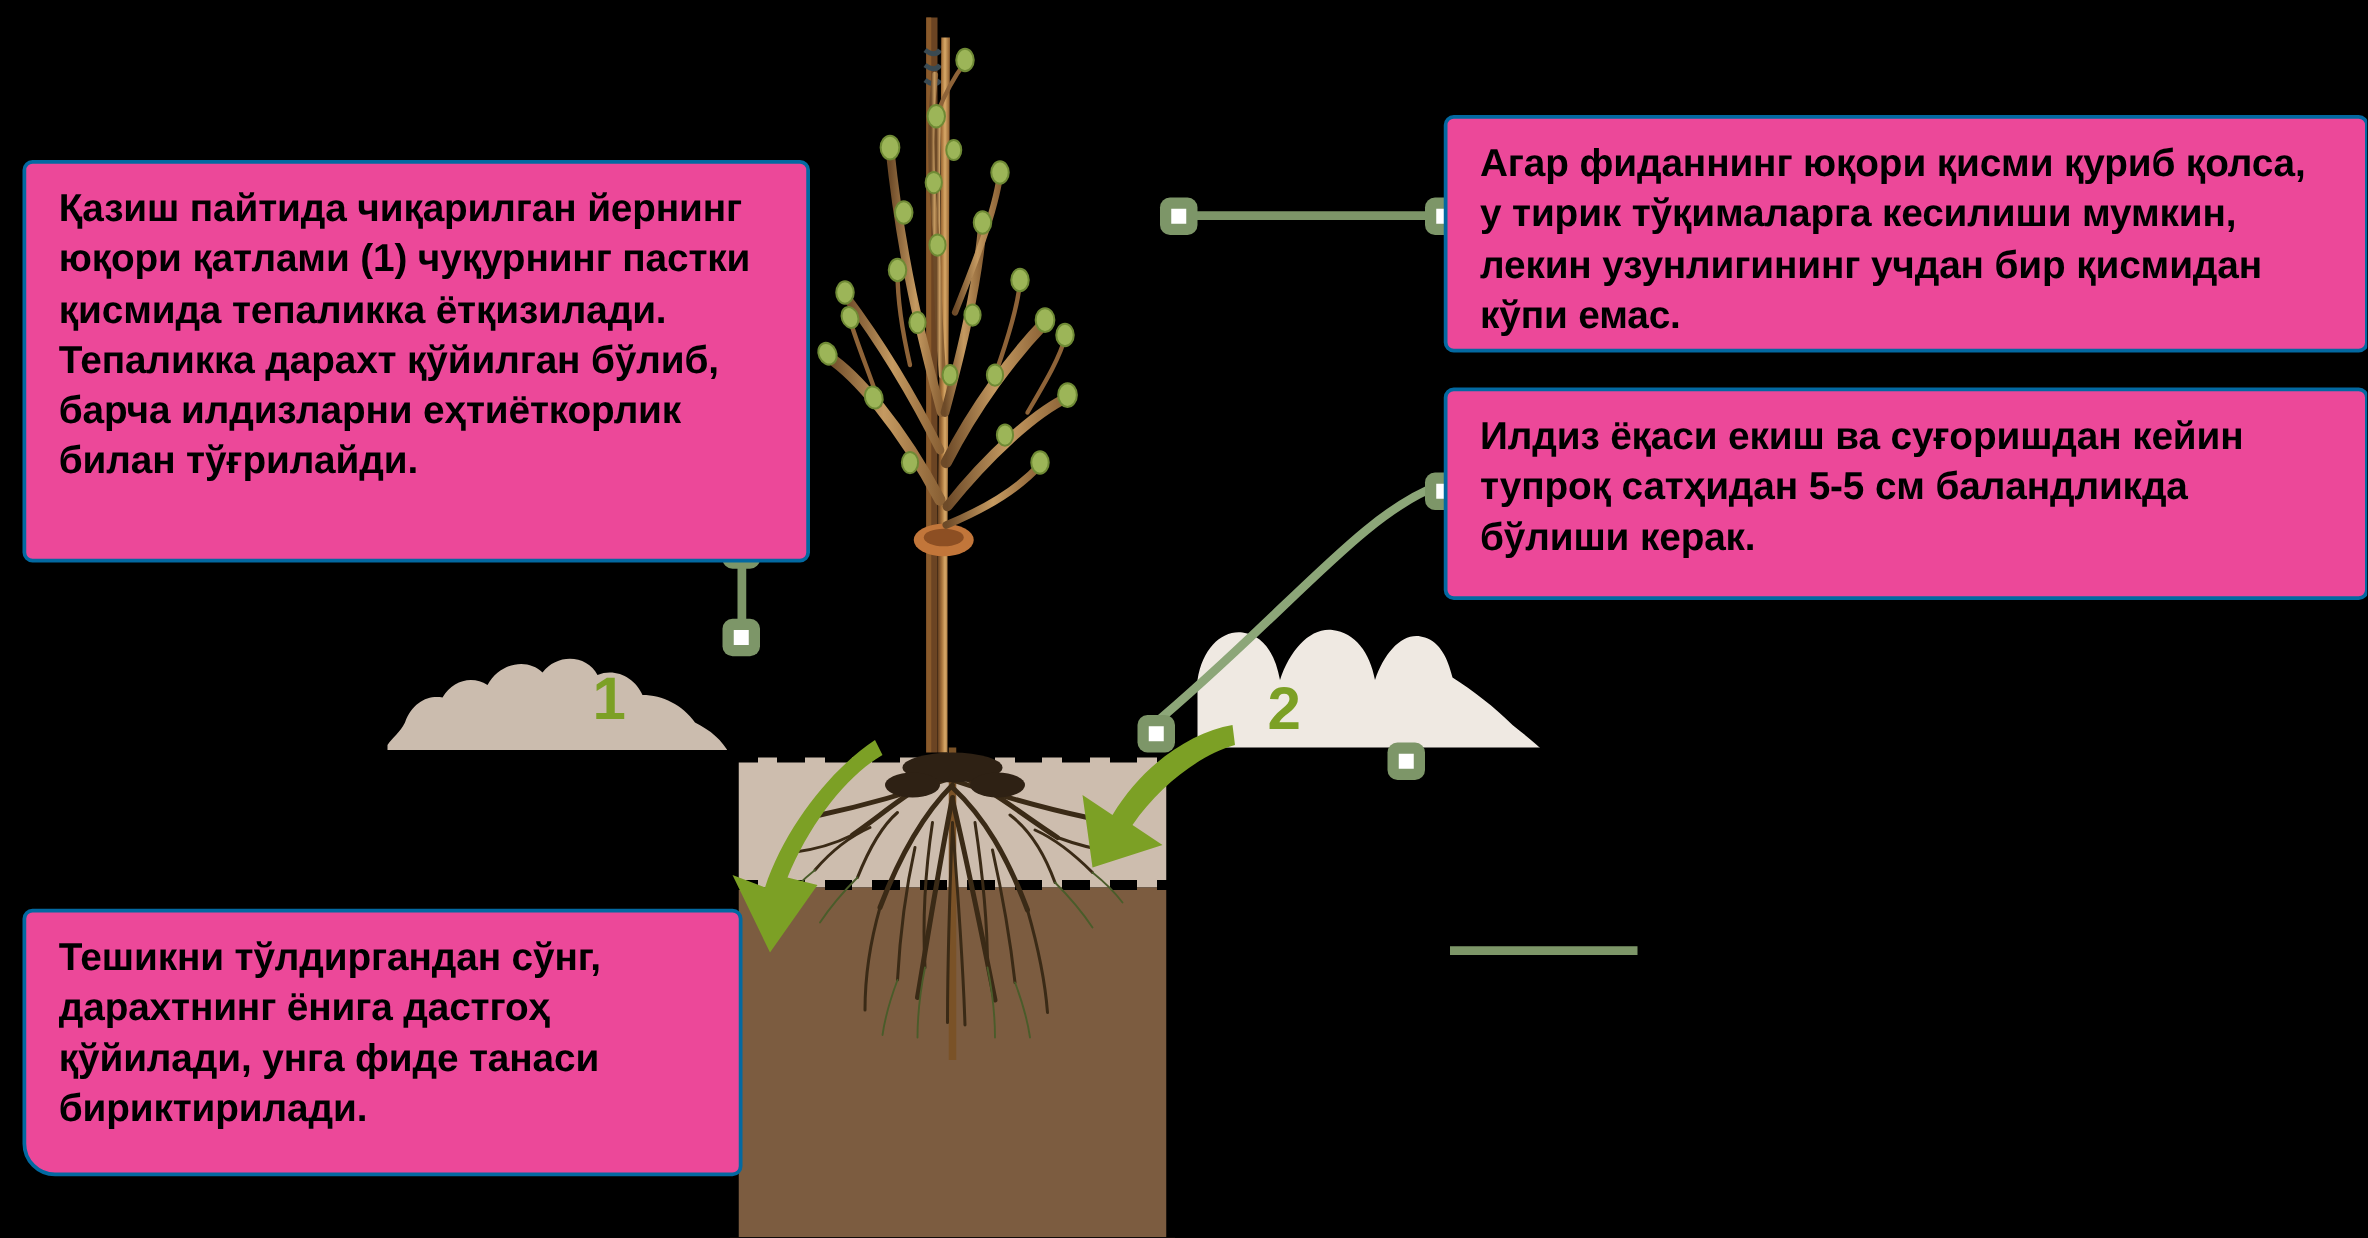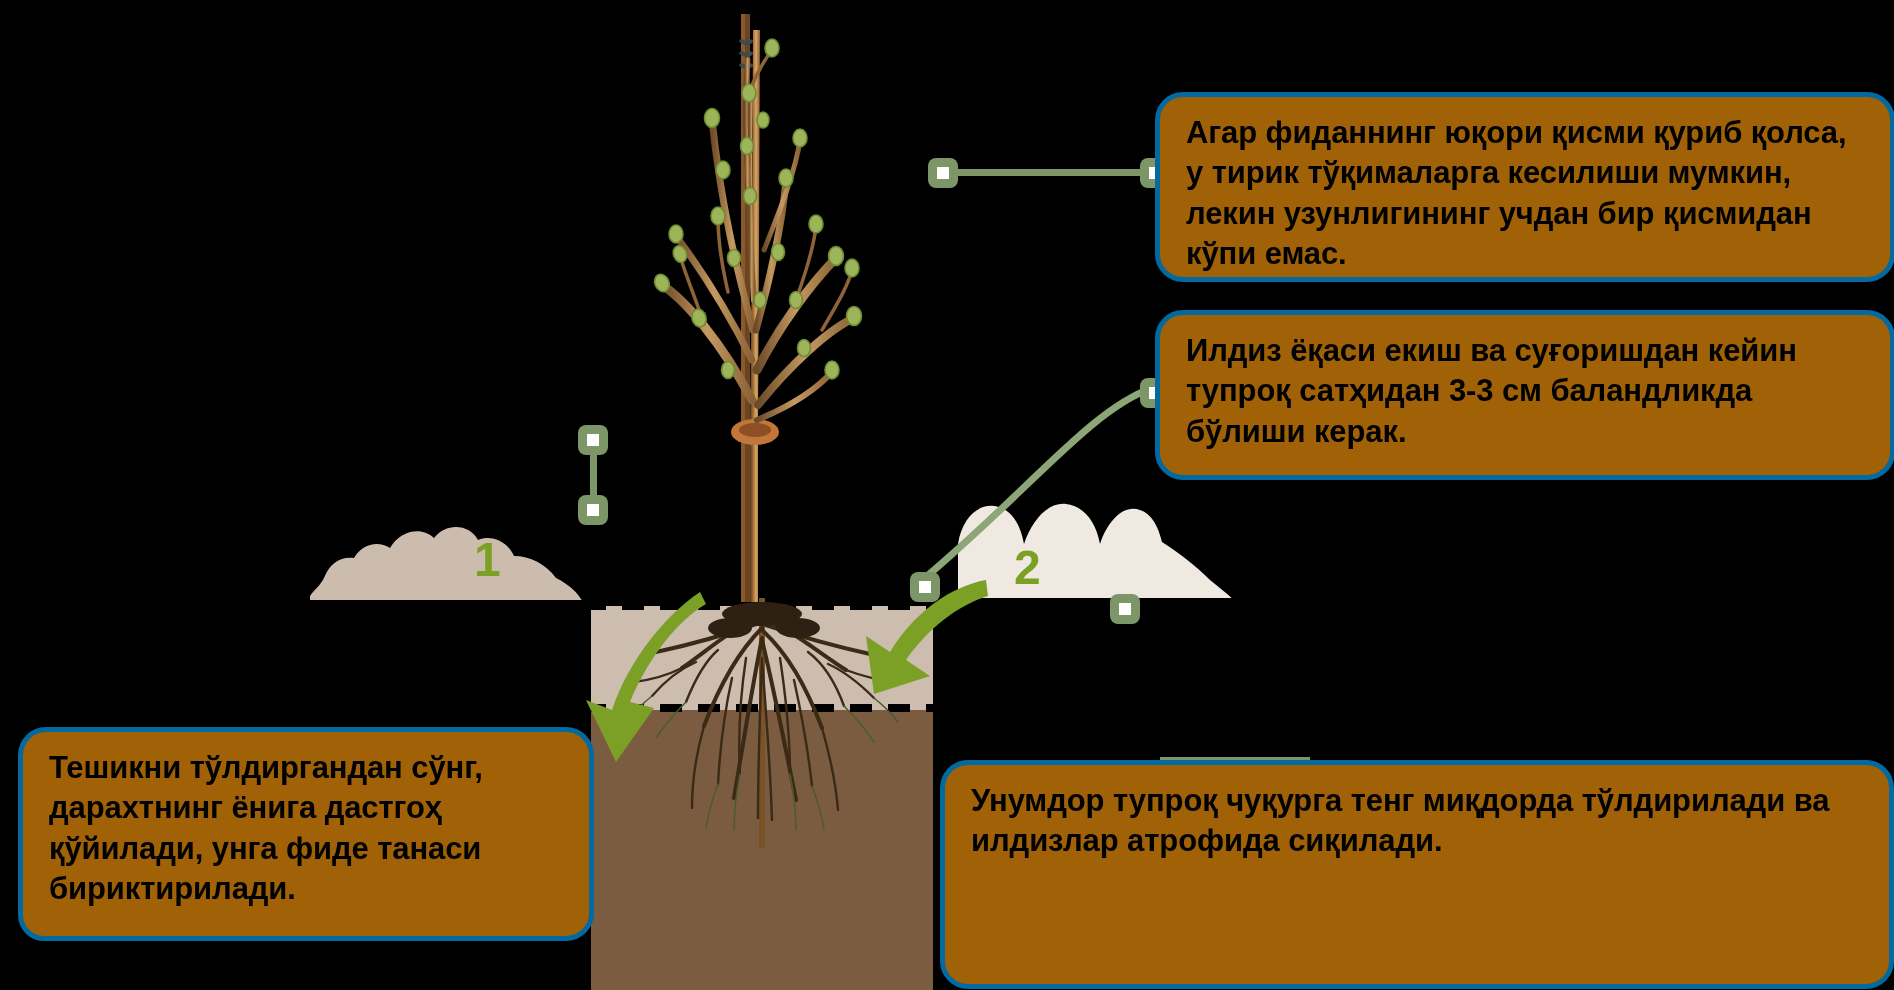--- a/index.html
+++ b/index.html
@@ -12,23 +12,23 @@
     width: 1894px;
     height: 990px;
     background: #000000;
     overflow: hidden;
     font-family: "Liberation Sans", sans-serif;
   }
 
   
   .callout {
     position: absolute;
-    background: #a16207;
-    border: 5px solid #0369a1;
-    border-radius: 28px;
+    background: #ec4899;
+    border: 3px solid #0369a1;
+    border-radius: 8px;
     box-sizing: border-box;
     padding: 16px 26px 18px 26px;
     color: #000;
     font-size: 31px;
     line-height: 1.30;
     font-weight: 700;
     letter-spacing: -0.1px;
   }
   .callout p { margin: 0; }
 
@@ -298,30 +298,30 @@
 
   <svg id="conn-collar-svg" viewBox="0 0 300 230">
     <path d="M272 8 C 210 30, 150 110, 40 202" fill="none" stroke="#8ca678" stroke-width="7"></path>
   </svg>
   <div class="conn-node" id="conn-collar-a"></div>
   <div class="conn-node" id="conn-collar-b"></div>
 
   <div class="conn-line" id="conn-fert-line"></div>
   <div class="conn-node" id="conn-fert-node"></div>
 
+  <div class="callout" id="callout-dig">
+    <p>Қазиш пайтида чиқарилган йернинг юқори қатлами (1) чуқурнинг пастки қисмида тепаликка ётқизилади. Тепаликка дарахт қўйилган бўлиб, барча илдизларни еҳтиёткорлик билан тўғрилайди.</p>
+  </div>
 
   <div class="callout" id="callout-top">
     <p>Агар фиданнинг юқори қисми қуриб қолса, у тирик тўқималарга кесилиши мумкин, лекин узунлигининг учдан бир қисмидан кўпи емас.</p>
   </div>
 
   <div class="callout" id="callout-collar">
-    <p>Илдиз ёқаси екиш ва суғоришдан кейин тупроқ сатҳидан 3-3 см баландликда бўлиши керак.</p>
+    <p>Илдиз ёқаси екиш ва суғоришдан кейин тупроқ сатҳидан 5-5 см баландликда бўлиши керак.</p>
   </div>
 
   <div class="callout" id="callout-stake">
     <p>Тешикни тўлдиргандан сўнг, дарахтнинг ёнига дастгоҳ қўйилади, унга фиде танаси бириктирилади.</p>
   </div>
 
-  <div class="callout" id="callout-fertile">
-    <p>Унумдор тупроқ чуқурга тенг миқдорда тўлдирилади ва илдизлар атрофида сиқилади.</p>
-  </div>
 
 </div>
 
 </body></html>

